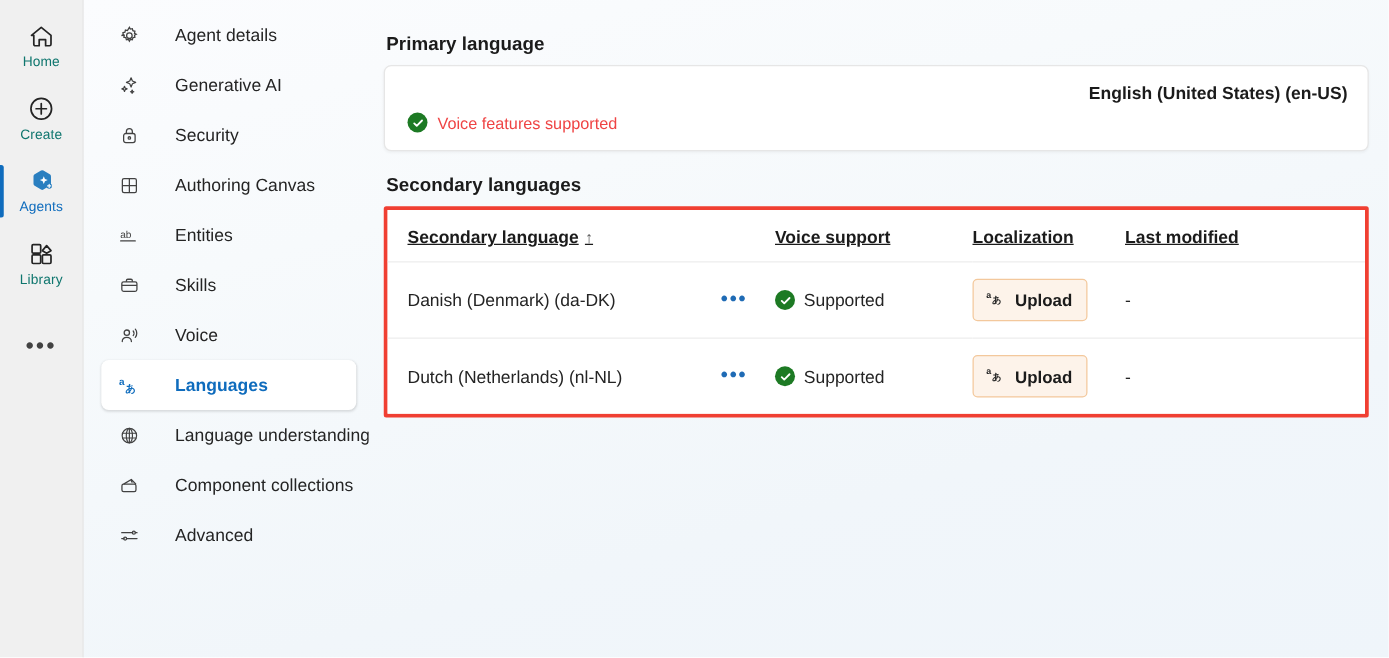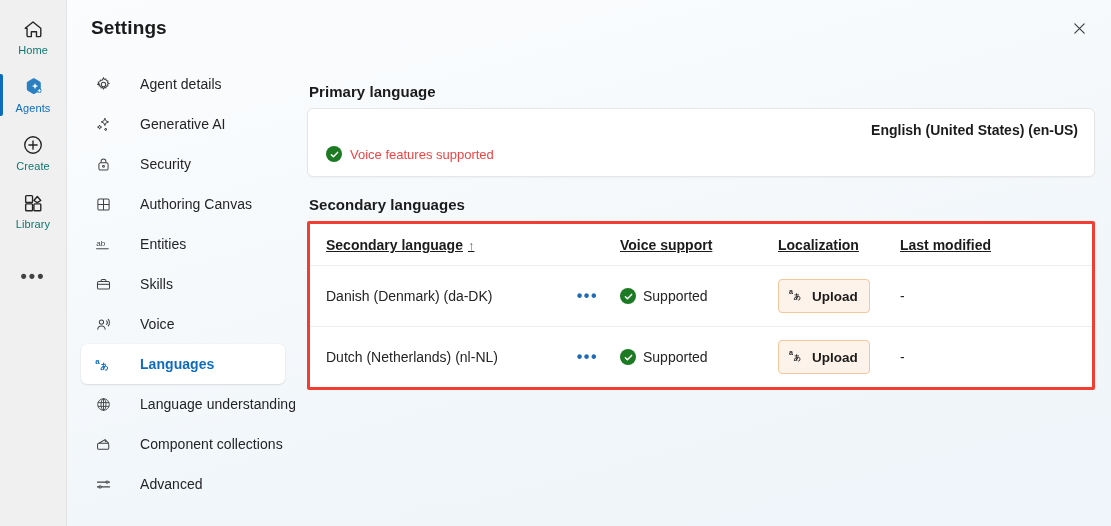--- a/index.html
+++ b/index.html
@@ -321,69 +321,59 @@
 
   <div class="rail-item">
     <span class="rail-icon">
       <svg width="22" height="22" viewBox="0 0 24 24" fill="none" stroke="#242424" stroke-width="1.5" stroke-linecap="round" stroke-linejoin="round">
         <path d="M3.5 11.2 12 4.3l8.5 6.9V19a1.3 1.3 0 0 1-1.3 1.3h-3.4V15h-5.6v5.3H6.8A1.3 1.3 0 0 1 5.5 19v-7.8z"></path>
       </svg>
     </span>
     <span class="rail-label">Home</span>
   </div>
 
+  <div class="rail-item">
+    <span class="rail-icon">
+      <svg width="22" height="22" viewBox="0 0 24 24" fill="none" stroke="#242424" stroke-width="1.5" stroke-linecap="round">
+        <circle cx="12" cy="12" r="9"></circle>
+          <path d="M12 7.5v9M7.5 12h9"></path>
+      </svg>
+    </span>
+    <span class="rail-label">Create</span>
+  </div>
+
   <div class="rail-item active">
     <span class="rail-icon">
       <svg width="23" height="23" viewBox="0 0 24 24">
         <path d="M11.3 2.6a2 2 0 0 1 2 0l5.3 3.1a2 2 0 0 1 1 1.7v6.2a2 2 0 0 1-1 1.7l-5.3 3.1a2 2 0 0 1-2 0L6 15.3a2 2 0 0 1-1-1.7V7.4a2 2 0 0 1 1-1.7z" fill="#2a7fc0"></path>
         <path d="M13.6 7.2l.95 2.35 2.35.95-2.35.95-.95 2.35-.95-2.35-2.35-.95 2.35-.95z" fill="#ffffff"></path>
         <circle cx="18.1" cy="15.4" r="2.3" fill="#2a7fc0"></circle>
         <path d="M18.1 14.1v2.6M16.8 15.4h2.6" stroke="#ffffff" stroke-width="1" stroke-linecap="round"></path>
       </svg>
     </span>
     <span class="rail-label">Agents</span>
   </div>
 
   <div class="rail-item">
     <span class="rail-icon">
-      <svg width="22" height="22" viewBox="0 0 24 24" fill="none" stroke="#242424" stroke-width="1.5" stroke-linecap="round">
-        <circle cx="12" cy="12" r="9"></circle>
-          <path d="M12 7.5v9M7.5 12h9"></path>
-      </svg>
-    </span>
-    <span class="rail-label">Create</span>
-  </div>
-
-  <div class="rail-item">
-    <span class="rail-icon">
       <svg width="22" height="22" viewBox="0 0 24 24" fill="none" stroke="#242424" stroke-width="1.5" stroke-linejoin="round">
         <rect x="4" y="4" width="7.5" height="7.5" rx="1"></rect>
         <rect x="4" y="13" width="7.5" height="7.5" rx="1"></rect>
         <rect x="13" y="13" width="7.5" height="7.5" rx="1"></rect>
         <path d="M13 9.3l3.7-4.4 3.8 4.4-3.8 2.2z"></path>
       </svg>
     </span>
     <span class="rail-label">Library</span>
   </div>
 
   <div class="rail-more">•••</div>
 </div>
 
 <div class="settings-panel">
 
-  <div class="panel-header">
-    <div class="panel-title">Settings</div>
-    <button class="panel-close">
-      <span>
-        <svg width="15" height="15" viewBox="0 0 16 16" fill="none" stroke="#424242" stroke-width="1.3" stroke-linecap="round">
-          <path d="M3 3l10 10M13 3L3 13"></path>
-        </svg>
-      </span>
-    </button>
-  </div>
 
   <div class="panel-body">
 
     <nav class="settings-nav">
 
       <div class="nav-item">
         <span class="nav-icon">
           <svg width="17" height="17" viewBox="0 0 20 20" fill="none" stroke="#424242" stroke-width="1.2">
             <circle cx="10" cy="10" r="2.6"></circle>
             <path d="M10 2.2l.9 1.7 1.9-.4.5 1.9 1.9.5-.4 1.9 1.7.9-1.7.9.4 1.9-1.9.5-.5 1.9-1.9-.4-.9 1.7-.9-1.7-1.9.4-.5-1.9-1.9-.5.4-1.9L2.6 10l1.7-.9-.4-1.9 1.9-.5.5-1.9 1.9.4z"></path>

